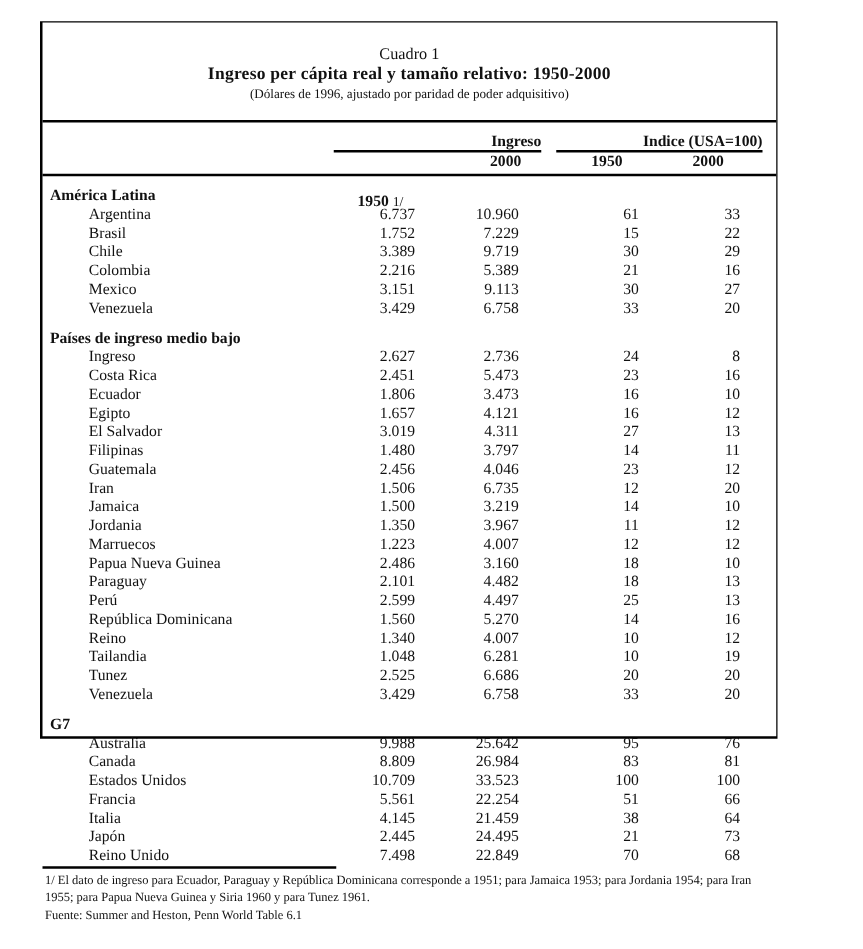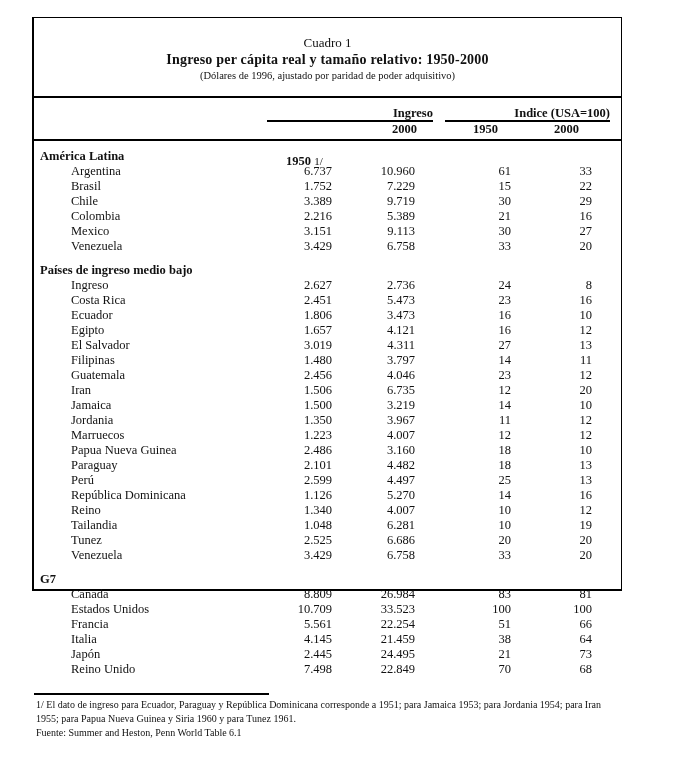--- a/index.html
+++ b/index.html
@@ -218,21 +218,21 @@
         </div>
         <div class="row">
           <span class="country">Perú</span>
           <span class="v c1">2.599</span>
           <span class="v c2">4.497</span>
           <span class="v c3">25</span>
           <span class="v c4">13</span>
         </div>
         <div class="row">
           <span class="country">República Dominicana</span>
-          <span class="v c1">1.126</span>
+          <span class="v c1">1.560</span>
           <span class="v c2">5.270</span>
           <span class="v c3">14</span>
           <span class="v c4">16</span>
         </div>
         <div class="row">
           <span class="country">Reino</span>
           <span class="v c1">1.340</span>
           <span class="v c2">4.007</span>
           <span class="v c3">10</span>
           <span class="v c4">12</span>
@@ -255,20 +255,27 @@
           <span class="country">Venezuela</span>
           <span class="v c1">3.429</span>
           <span class="v c2">6.758</span>
           <span class="v c3">33</span>
           <span class="v c4">20</span>
         </div>
       </div>
       <div class="section">
         <div class="sec-title">G7</div>
         <div class="row">
+          <span class="country">Australia</span>
+          <span class="v c1">9.988</span>
+          <span class="v c2">25.642</span>
+          <span class="v c3">95</span>
+          <span class="v c4">76</span>
+        </div>
+        <div class="row">
           <span class="country">Canada</span>
           <span class="v c1">8.809</span>
           <span class="v c2">26.984</span>
           <span class="v c3">83</span>
           <span class="v c4">81</span>
         </div>
         <div class="row">
           <span class="country">Estados Unidos</span>
           <span class="v c1">10.709</span>
           <span class="v c2">33.523</span>

